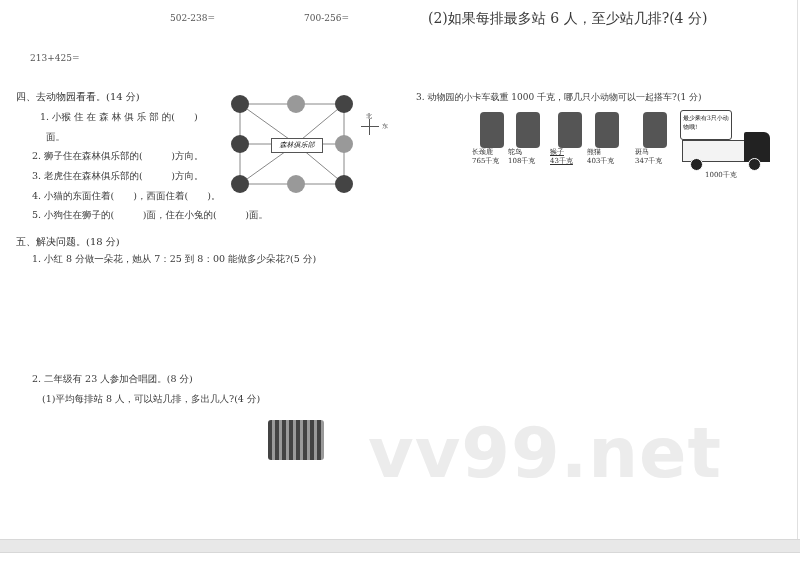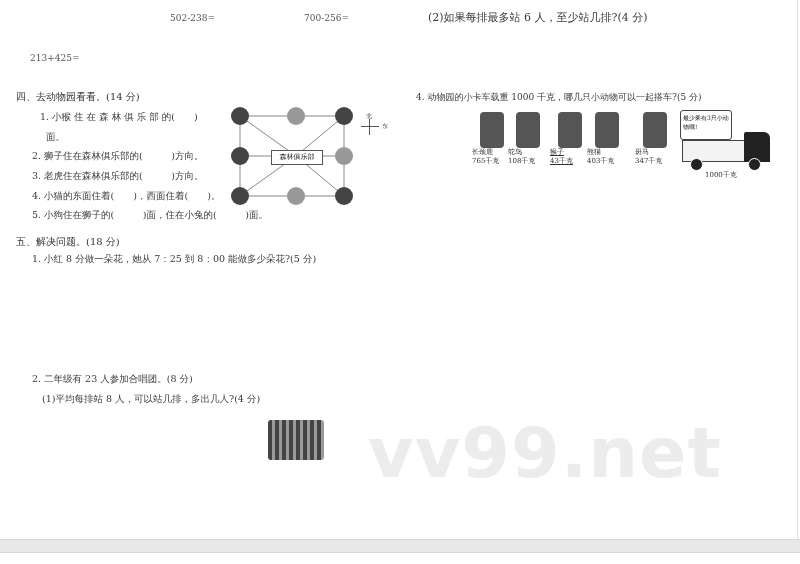--- a/index.html
+++ b/index.html
@@ -11,21 +11,21 @@
   .calc { font-size:9px; color:#555; }
   .heading { font-size:10px; color:#333; }
   .watermark {
     position:absolute; left:368px; top:418px; font-family:"DejaVu Sans", "Liberation Sans", sans-serif;
     font-weight:bold; font-size:70px; letter-spacing:1px; color:#ececec; line-height:70px;
   }
   .bottom-bar { position:absolute; left:0; top:539px; width:800px; height:12px; background:#e8e8e8;
     border-top:1px solid #d8d8d8; border-bottom:1px solid #d8d8d8; }
   .right-line { position:absolute; left:797px; top:0; width:1px; height:540px; background:#e0e0e0; }
   
-  .map { position:absolute; left:228px; top:104px; width:130px; height:104px; }
+  .map { position:absolute; left:228px; top:92px; width:130px; height:104px;font-style:italic; }
   .club-box { position:absolute; left:43px; top:46px; width:50px; height:13px; border:1px solid #555;
     background:#fff; font-size:7px; line-height:13px; text-align:center; color:#222; }
   .animal { position:absolute; width:18px; height:18px; border-radius:50%; background:#444; }
   .animal.light { background:#999; }
   .compass { position:absolute; left:360px; top:112px; width:30px; height:30px; }
   .compass .n { position:absolute; left:6px; top:0; font-size:6px; color:#444; }
   .compass .e { position:absolute; left:22px; top:10px; font-size:6px; color:#444; }
   .compass .v { position:absolute; left:9px; top:7px; width:1px; height:16px; background:#555; }
   .compass .h { position:absolute; left:1px; top:14px; width:18px; height:1px; background:#555; }
   
@@ -41,21 +41,21 @@
   .truck .cap { position:absolute; left:25px; top:60px; font-size:7px; color:#333; }
   .chorus { position:absolute; left:268px; top:420px; width:56px; height:40px;
     background: repeating-linear-gradient(90deg,#222 0 4px,#888 4px 7px); border-radius:3px; opacity:.85; }
 </style>
 </head>
 <body>
 
 <div class="t calc" style="left:30px;top:12px;margin-top:40px;">213+425=</div>
 <div class="t calc" style="left:170px;top:12px;">502-238=</div>
 <div class="t calc" style="left:304px;top:12px;">700-256=</div>
-<div class="t" style="left:428px;top:12px;font-size:11px;">(2)如果每排最多站 6 人，至少站几排?(4 分)</div>
+<div class="t" style="left:428px;top:12px;font-size:14px;">(2)如果每排最多站 6 人，至少站几排?(4 分)</div>
 
 <div class="t heading" style="left:16px;top:91px;">四、去动物园看看。(14 分)</div>
 <div class="t" style="left:32px;top:111px;margin-left:8px;">1. 小猴 住 在 森 林 俱 乐 部 的(　　)</div>
 <div class="t" style="left:46px;top:131px;">面。</div>
 <div class="t" style="left:32px;top:150px;">2. 狮子住在森林俱乐部的(　　　)方向。</div>
 <div class="t" style="left:32px;top:170px;text-align:center;">3. 老虎住在森林俱乐部的(　　　)方向。</div>
 <div class="t" style="left:32px;top:190px;">4. 小猫的东面住着(　　)，西面住着(　　)。</div>
 <div class="t" style="left:32px;top:209px;">5. 小狗住在狮子的(　　　)面，住在小兔的(　　　)面。</div>
 
 <div class="map">
@@ -83,21 +83,21 @@
   <div class="club-box">森林俱乐部</div>
 </div>
 
 <div class="compass">
   <span class="n">北</span>
   <span class="e">东</span>
   <div class="v"></div>
   <div class="h"></div>
 </div>
 
-<div class="t" style="left:416px;top:91px;font-size:9px;">4. 动物园的小卡车载重 1000 千克，哪几只小动物可以一起搭车?(5 分)</div>
+<div class="t" style="left:416px;top:91px;font-size:9px;">3. 动物园的小卡车载重 1000 千克，哪几只小动物可以一起搭车?(1 分)</div>
 
 <div class="zoo-item" style="left:472px;">
   <div class="img"></div>
   <div class="name">长颈鹿</div>
   <div class="wt">765千克</div>
 </div>
 <div class="zoo-item" style="left:508px;">
   <div class="img"></div>
   <div class="name">鸵鸟</div>
   <div class="wt">108千克</div>

